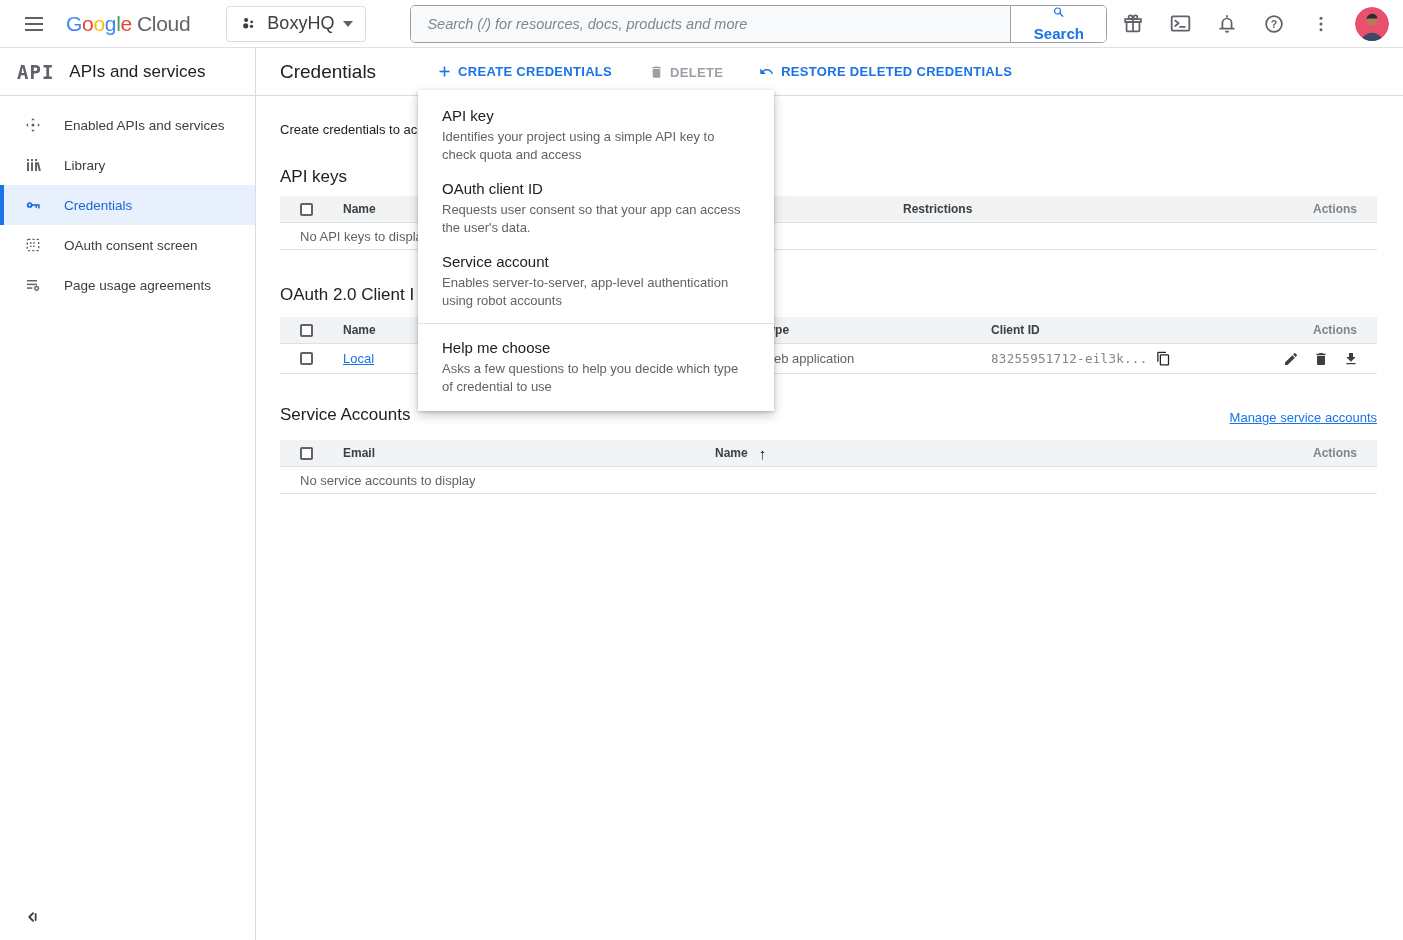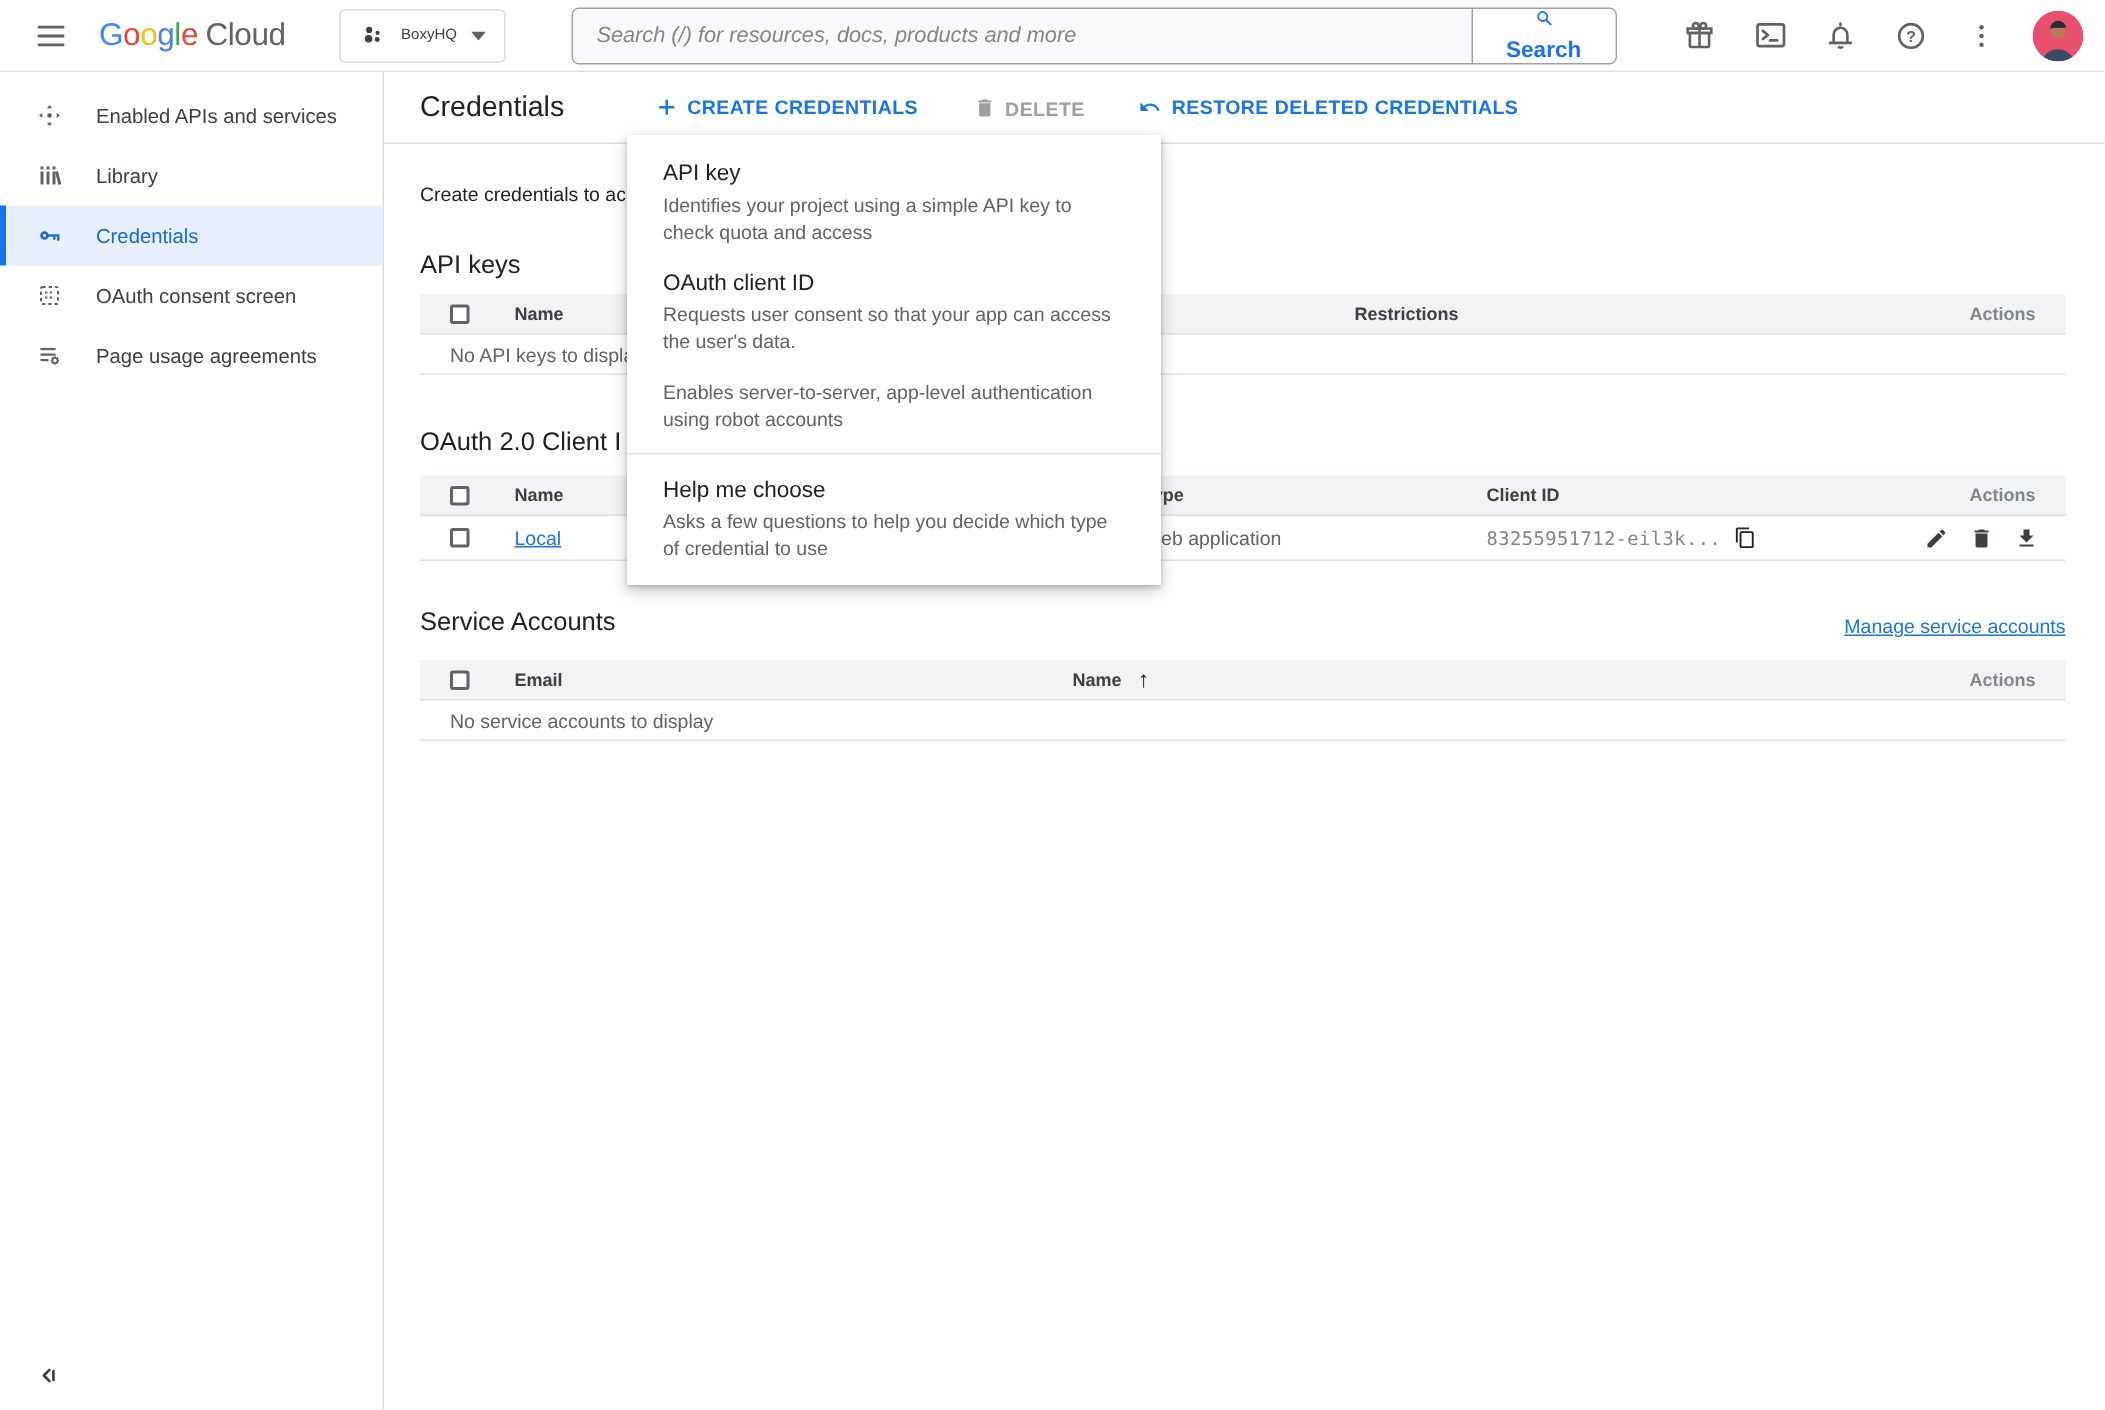--- a/index.html
+++ b/index.html
@@ -9,21 +9,21 @@
   .topbar { position:fixed; top:0; left:0; width:1403px; height:48px; background:#fff;
             border-bottom:1px solid #e0e0e0; display:flex; align-items:center; z-index:50; }
   .iconbtn { background:none; border:none; cursor:pointer; display:flex; align-items:center; justify-content:center; color:#5f6368; padding:0; }
   .hamburger { margin-left:14px; width:40px; height:40px; }
   .gc-logo { display:flex; align-items:center; margin-left:12px; font-size:21px; letter-spacing:-0.3px; }
   .gc-logo span { line-height:1; }
   .c-blue{color:#4285F4} .c-red{color:#EA4335} .c-yellow{color:#FBBC05} .c-green{color:#34A853}
   .gc-cloud { color:#5f6368; margin-left:5px; }
   .projbtn { margin-left:36px; height:36px; border:1px solid #dadce0; border-radius:4px; background:#fff;
              display:flex; align-items:center; padding:0 12px; cursor:pointer; gap:9px; }
-  .projbtn .plabel { font-size:10px; color:#3c4043; }
+  .projbtn .plabel { font-size:18px; color:#3c4043; }
   .searchwrap { margin-left:44px; width:697px; height:38px; border:1px solid #9aa0a6; border-radius:5px;
                 display:flex; align-items:stretch; overflow:hidden; }
   .searchwrap input { flex:1; border:none; outline:none; background:#f8f9fa; padding:0 16px; font-size:14.5px;
                       color:#202124; font-family:"Liberation Sans",sans-serif;font-style:italic; }
   .searchwrap input::placeholder { color:#80868b; }
   .searchbtn { width:96px; background:#fff; border:none; border-left:1px solid #9aa0a6; display:flex; align-items:center;
                justify-content:center; gap:7px; cursor:pointer; color:#1a73e8; font-size:15px; font-weight:700;flex-direction:column; }
   .topicons { margin-left:auto; display:flex; align-items:center; gap:21px; padding-right:14px; }
   .topicons .iconbtn { width:26px; height:26px; }
   .avatarbtn { width:34px; height:34px; border-radius:50%; overflow:hidden; border:none; background:none; cursor:pointer; }
@@ -181,20 +181,24 @@
         <circle cx="17" cy="17" r="17" fill="#e8506e"></circle>
         <circle cx="17" cy="13.5" r="5.2" fill="#b97a56"></circle>
         <path d="M17 6.8 a5.6 5.6 0 0 1 5.5 4.6 c-3.6.6-8-.4-10.9.8 A5.6 5.6 0 0 1 17 6.8z" fill="#2a2a33"></path>
         <path d="M6 34 a11.5 11.5 0 0 1 22 0z" fill="#3c4a63"></path>
       </svg>
     </button>
   </div>
 </div>
 
 <div class="sidebar">
+  <div class="sb-head">
+    <span class="sb-apilogo">API</span>
+    <span class="sb-title">APIs and services</span>
+  </div>
   <div class="sb-nav">
     <div class="sb-item">
       <span class="sb-ic">
         <svg width="16" height="16" viewBox="0 0 24 24" fill="currentColor">
           <path d="M12 1.5 L14.6 4.8 H9.4 Z"></path>
             <path d="M12 22.5 L9.4 19.2 H14.6 Z"></path>
           <path d="M1.5 12 L4.8 9.4 V14.6 Z"></path>
             <path d="M22.5 12 L19.2 14.6 V9.4 Z"></path>
           <circle cx="12" cy="12" r="2.3"></circle>
         </svg>
@@ -382,20 +386,21 @@
 <div class="menu">
   <div class="menu-item">
     <div class="mi-t">API key</div>
     <div class="mi-d">Identifies your project using a simple API key to check quota and access</div>
   </div>
   <div class="menu-item">
     <div class="mi-t">OAuth client ID</div>
     <div class="mi-d">Requests user consent so that your app can access the user's data.</div>
   </div>
   <div class="menu-item">
+    <div class="mi-t">Service account</div>
     <div class="mi-d">Enables server-to-server, app-level authentication using robot accounts</div>
   </div>
   <div class="menu-div"></div>
   <div class="menu-item">
     <div class="mi-t">Help me choose</div>
     <div class="mi-d">Asks a few questions to help you decide which type of credential to use</div>
   </div>
 </div>
 
 </body></html>

